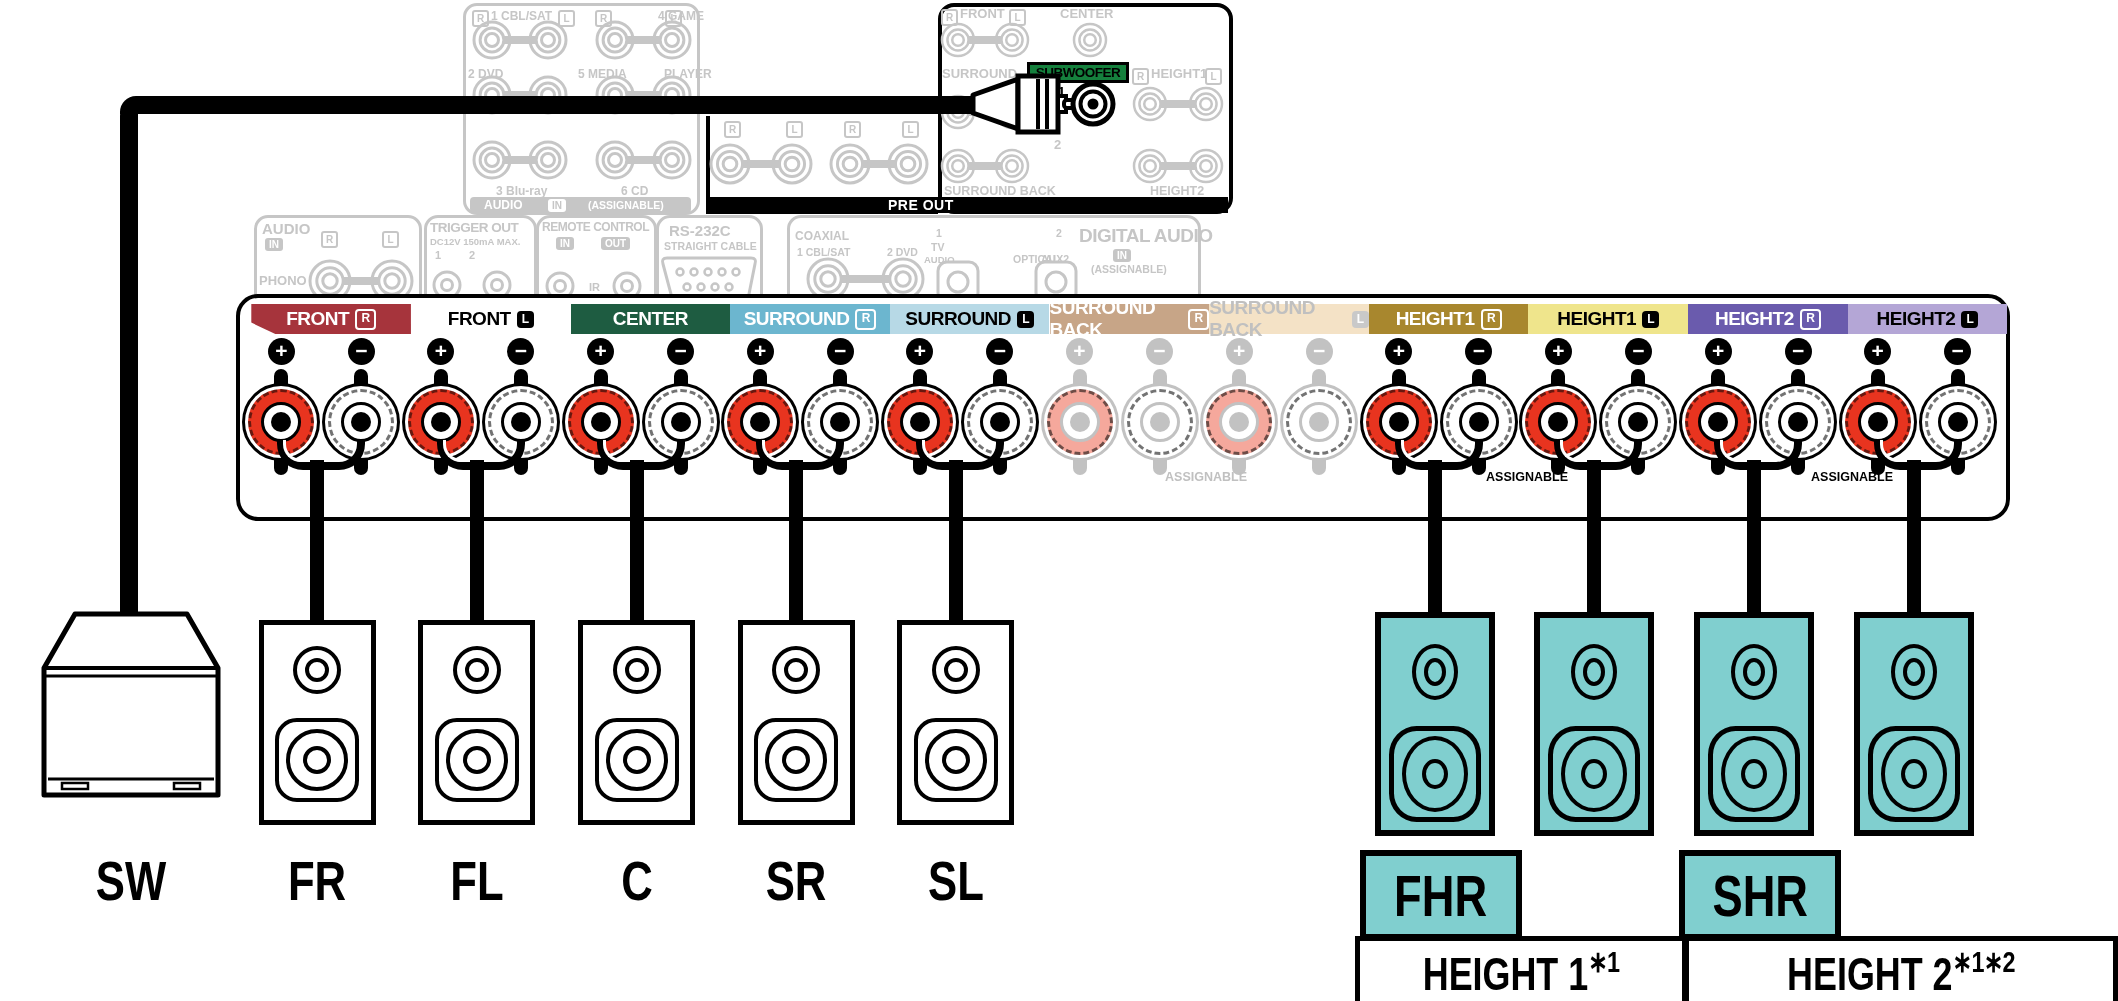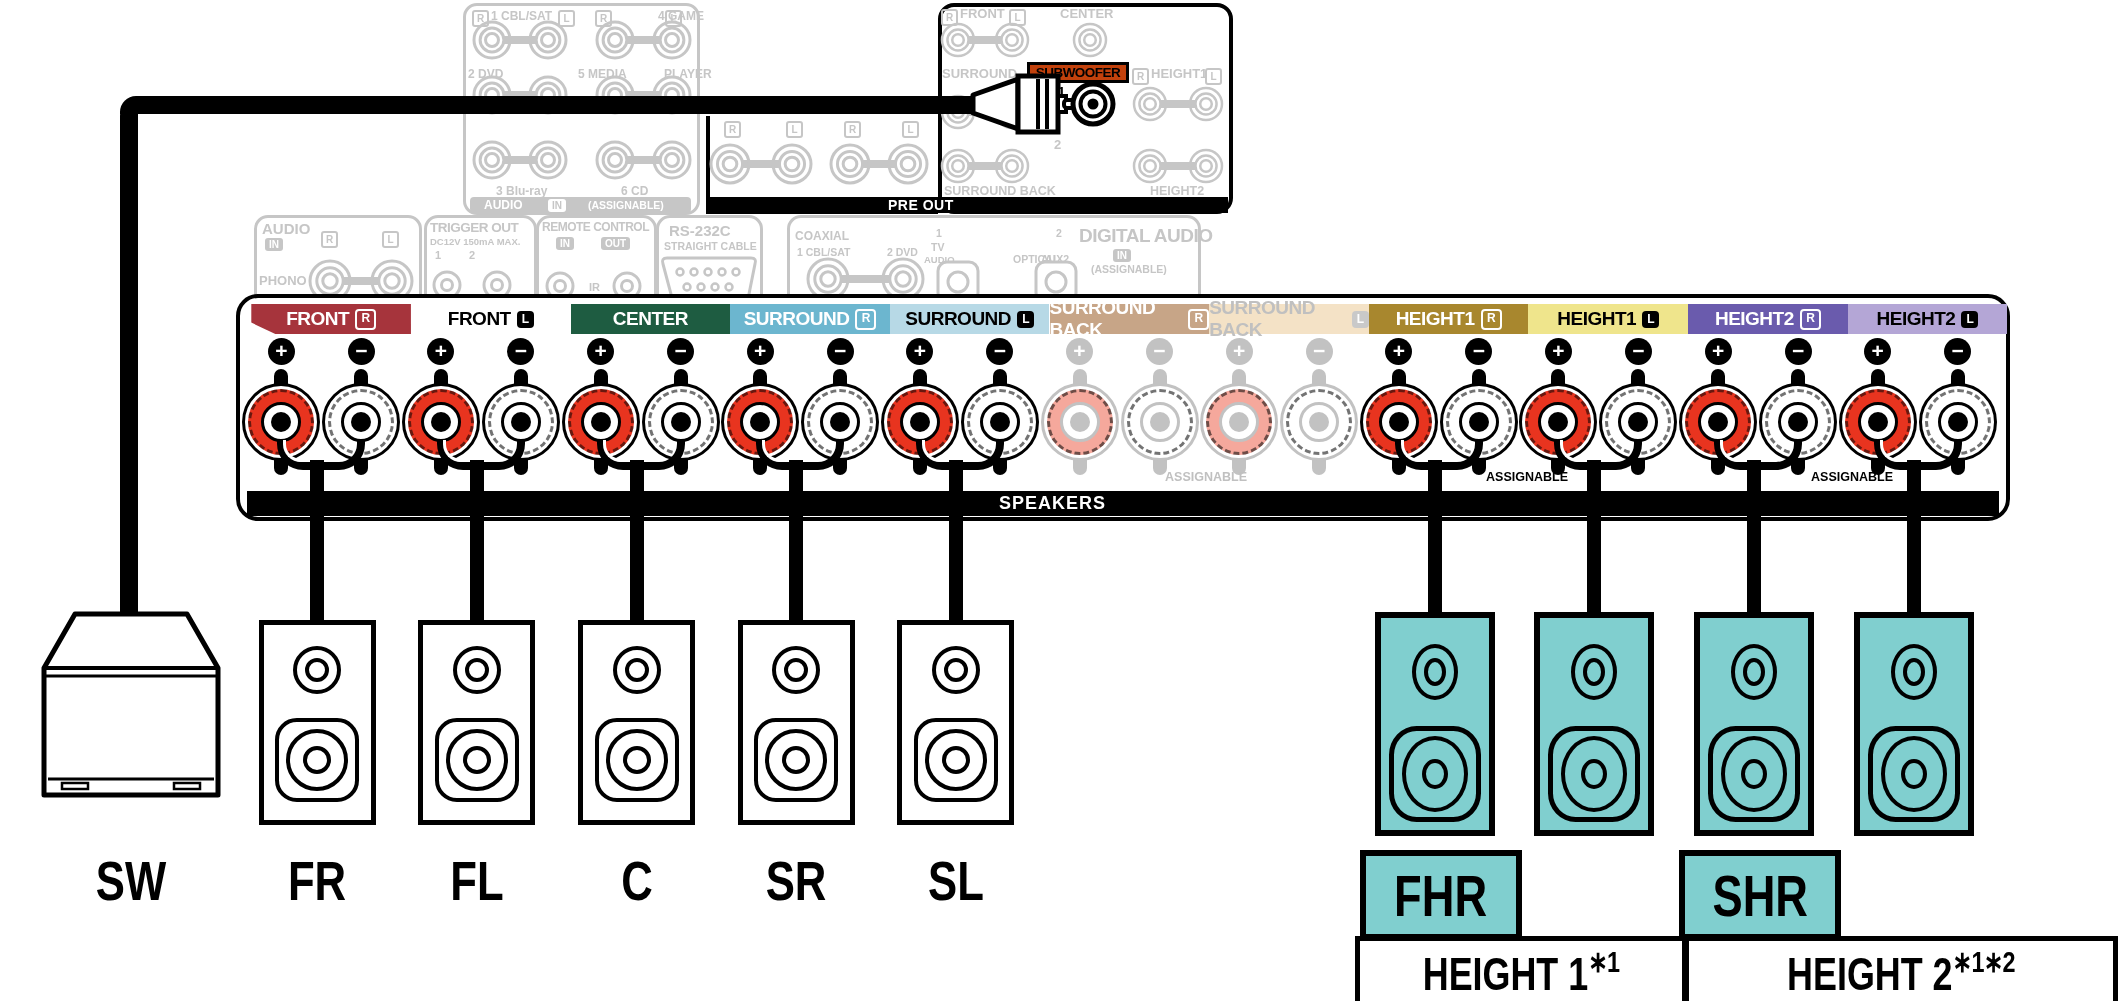--- a/index.html
+++ b/index.html
@@ -62,21 +62,21 @@
   <div class="abs" style="left:0;top:0;z-index:1;">
     <span class="bgo" style="left:724px;top:121px;">R</span>
     <span class="bgo" style="left:786px;top:121px;">L</span>
     <span class="bgo" style="left:844px;top:121px;">R</span>
     <span class="bgo" style="left:902px;top:121px;">L</span>
     <span class="bgo" style="left:941px;top:9px;">R</span>
     <span class="t" style="left:960px;top:6px;font-size:13px;">FRONT</span>
     <span class="bgo" style="left:1009px;top:9px;">L</span>
     <span class="t" style="left:1060px;top:6px;font-size:13px;">CENTER</span>
     <span class="t" style="left:942px;top:66px;font-size:13px;">SURROUND</span>
-    <div class="abs" style="left:1027px;top:62px;width:102px;height:21px;background:#c2410c;border:3px solid #000;box-sizing:border-box;
+    <div class="abs" style="left:1027px;top:62px;width:102px;height:21px;background:#15803d;border:3px solid #000;box-sizing:border-box;
                 display:flex;align-items:center;justify-content:center;font-weight:bold;font-size:13.5px;color:#000;letter-spacing:-0.5px;">
       <span>SUBWOOFER</span>
     </div>
     <span class="t tb" style="left:1058px;top:84px;font-size:13px;">1</span>
     <span class="bgo" style="left:1132px;top:68px;">R</span>
     <span class="t" style="left:1151px;top:66px;font-size:13px;">HEIGHT1</span>
     <span class="bgo" style="left:1205px;top:68px;">L</span>
     <span class="t" style="left:1054px;top:137px;font-size:13px;">2</span>
     <span class="t" style="left:944px;top:184px;font-size:12.5px;">SURROUND BACK</span>
     <span class="t" style="left:1150px;top:184px;font-size:12.5px;">HEIGHT2</span>
@@ -271,23 +271,20 @@
       <line x1="1038" y1="79" x2="1038" y2="129" stroke="#000" stroke-width="4"></line>
       <line x1="1047" y1="79" x2="1047" y2="129" stroke="#000" stroke-width="4"></line>
       <rect x="1058" y="96" width="8" height="16" fill="#fff" stroke="#000" stroke-width="4"></rect>
       <rect x="1064" y="100" width="12" height="8" rx="3" fill="#fff" stroke="#000" stroke-width="4"></rect>
       <circle cx="1093" cy="104" r="20" fill="#fff" stroke="#000" stroke-width="5"></circle>
       <circle cx="1093" cy="104" r="12.5" fill="#fff" stroke="#000" stroke-width="4"></circle>
       <circle cx="1093" cy="104" r="5.5" fill="#000"></circle>
     </svg>
 
   <div class="abs" style="left:236px;top:294px;width:1774px;height:227px;border:4px solid #000;border-radius:22px;background:#fff;z-index:5;box-sizing:border-box;">
-    <div class="abs" style="left:7px;top:193px;width:1752px;height:25px;background:#000;">
-      <span class="t tw" style="left:752px;top:2px;font-size:18px;letter-spacing:1px;">SPEAKERS</span>
-    </div>
     <div id="strip-content" class="abs" style="left:-236px;top:-294px;width:2118px;height:1001px;">
         <div class="abs" style="left: 247.3px; top: 300px; width: 159.64px; height: 30px; background: rgb(166, 52, 60); clip-path: polygon(0px 0px, 100% 0px, 100% 100%, 24px 100%, 0px 62%);">
           <div class="band-label" style="color: rgb(255, 255, 255);">
             <span>FRONT</span>
             <span class="sbadge" style="border: 2px solid rgb(255, 255, 255); color: rgb(255, 255, 255); line-height: 14px;">R</span>
           </div>
         </div>
         <div class="abs" style="left: 263.8px; top: 334px; width: 27px; height: 27px; border-radius: 50%; background: rgb(0, 0, 0); color: rgb(255, 255, 255); font-weight: bold; font-size: 21px; line-height: 26px; text-align: center;">+</div>
         <div class="abs" style="left: 343.8px; top: 334px; width: 27px; height: 27px; border-radius: 50%; background: rgb(0, 0, 0); color: rgb(255, 255, 255); font-weight: bold; font-size: 21px; line-height: 26px; text-align: center;">−</div>
         <div class="post" style="left: 238.3px; top: 379px; width: 78px; height: 78px;">

